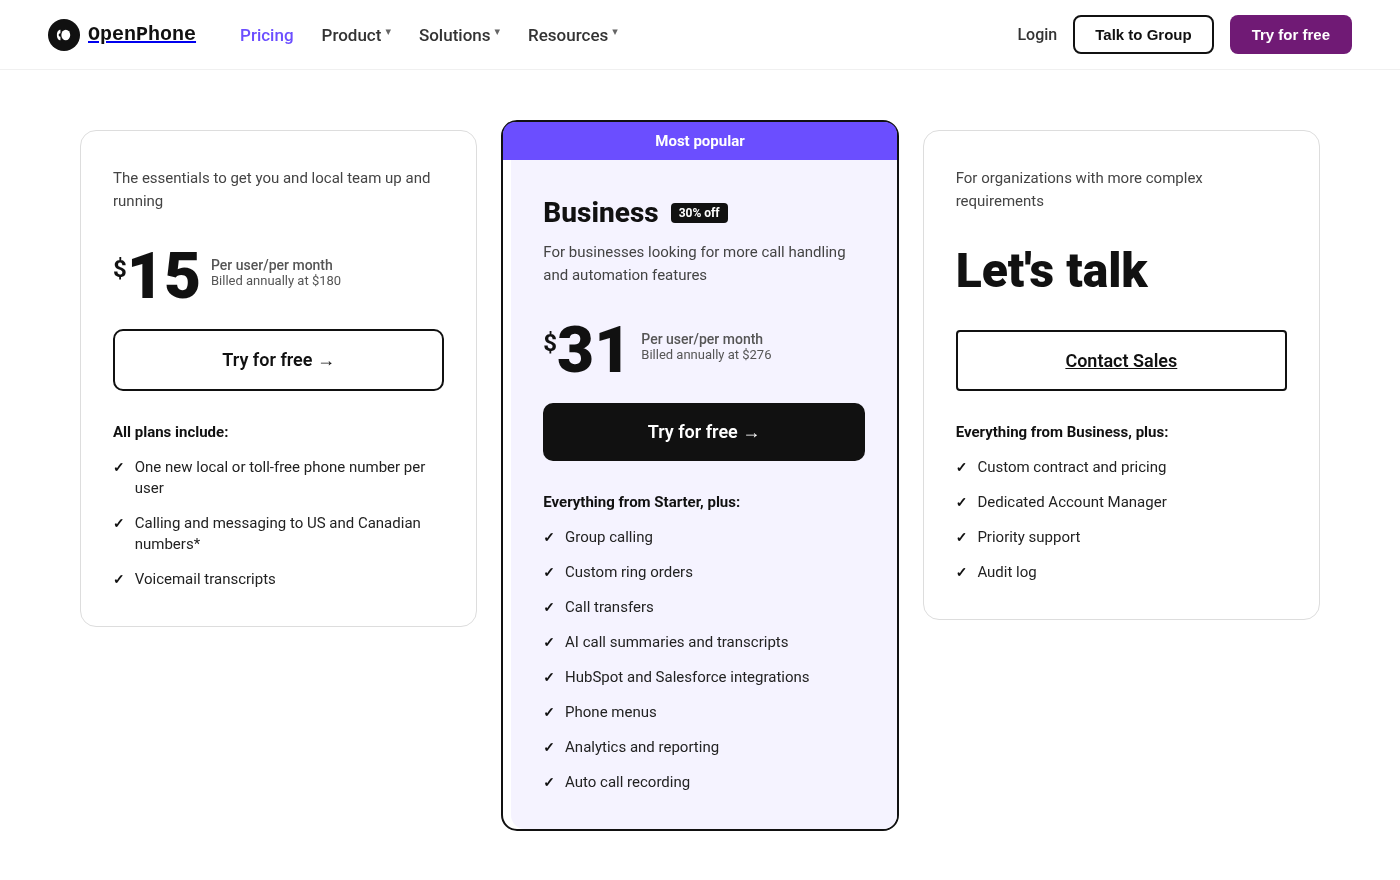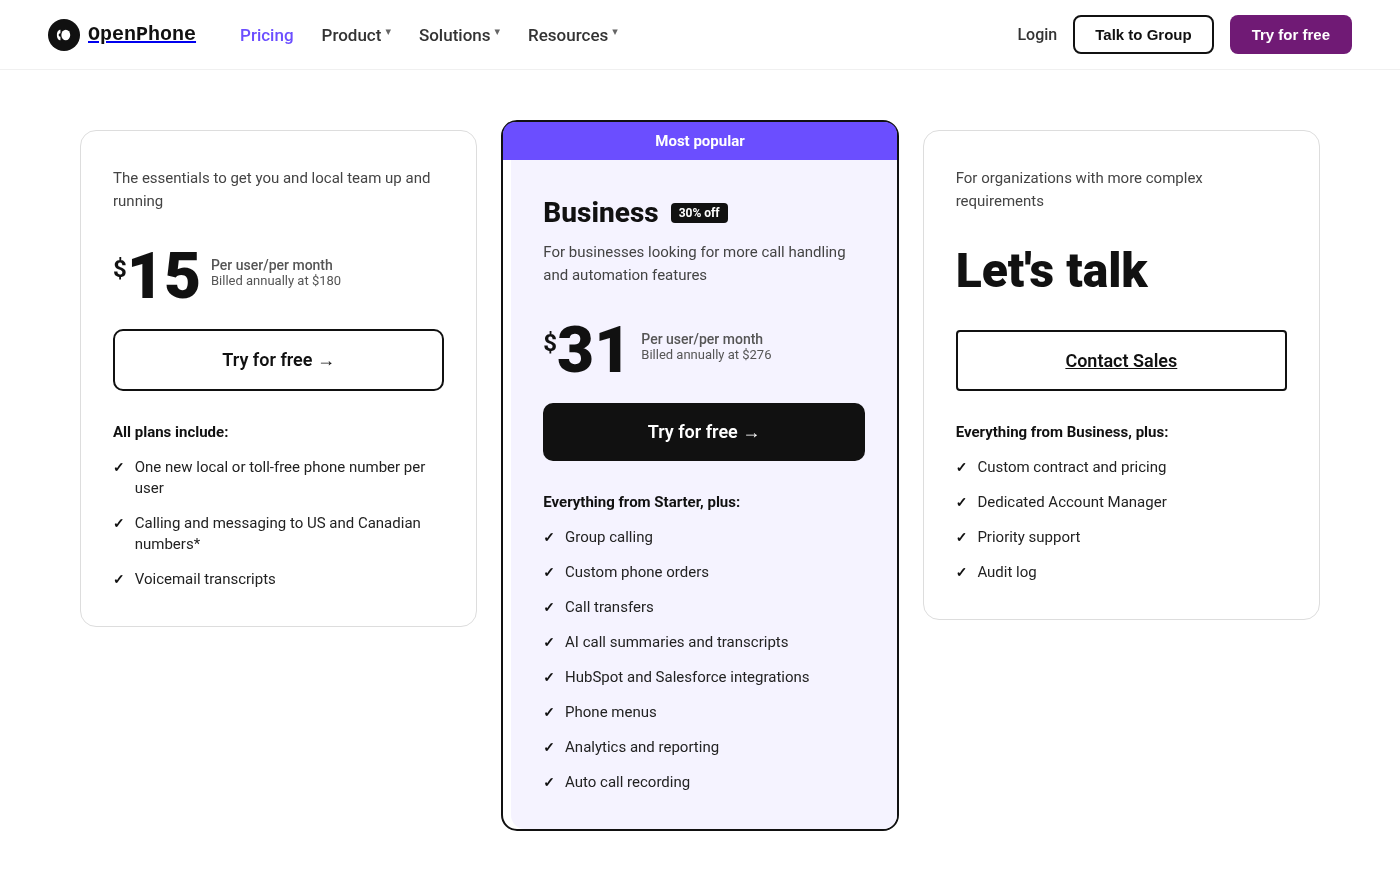--- a/index.html
+++ b/index.html
@@ -198,21 +198,21 @@
         </div>
         <a href="#" class="btn-try-card btn-try-filled">Try for free →</a>
         <p class="features-title">Everything from Starter, plus:</p>
         <ul class="feature-list">
           <li class="feature-item">
             <span class="check-icon">✓</span>
             <span>Group calling</span>
           </li>
           <li class="feature-item">
             <span class="check-icon">✓</span>
-            <span>Custom phone orders</span>
+            <span>Custom ring orders</span>
           </li>
           <li class="feature-item">
             <span class="check-icon">✓</span>
             <span>Call transfers</span>
           </li>
           <li class="feature-item">
             <span class="check-icon">✓</span>
             <span>AI call summaries and transcripts</span>
           </li>
           <li class="feature-item">

